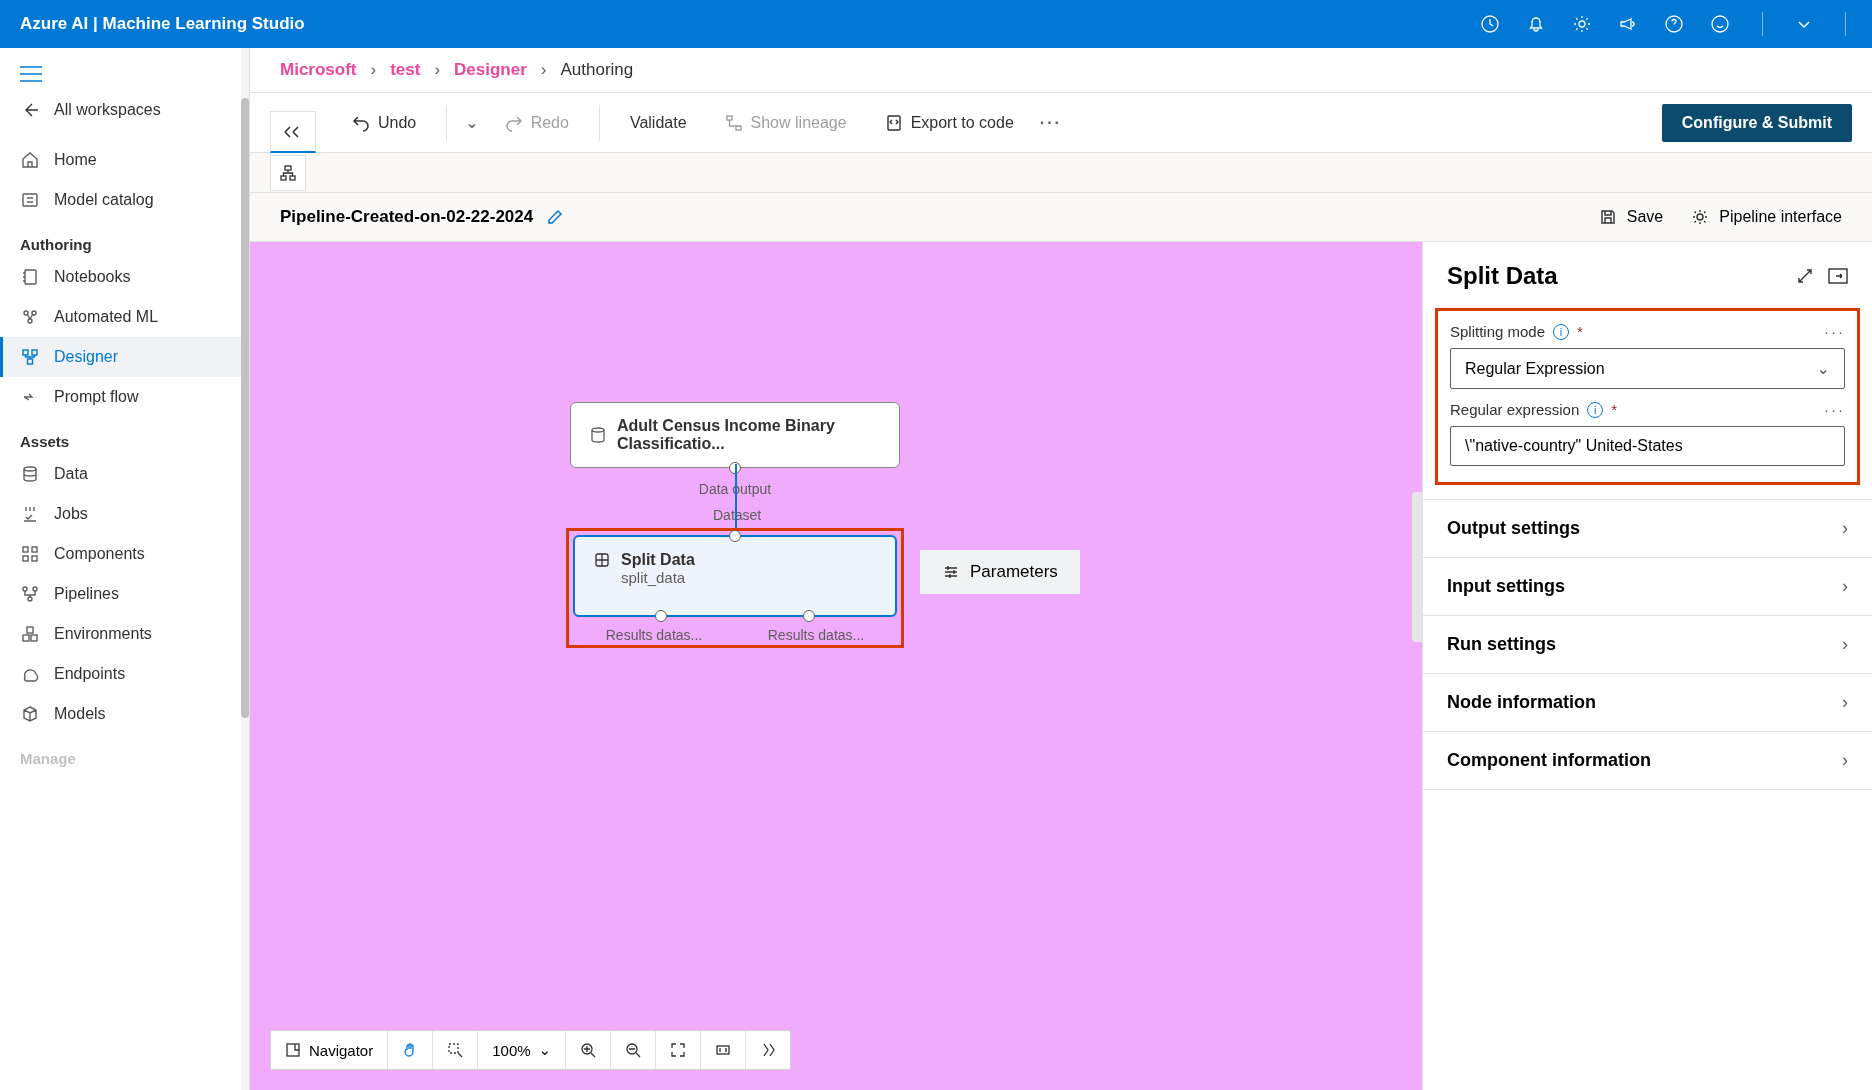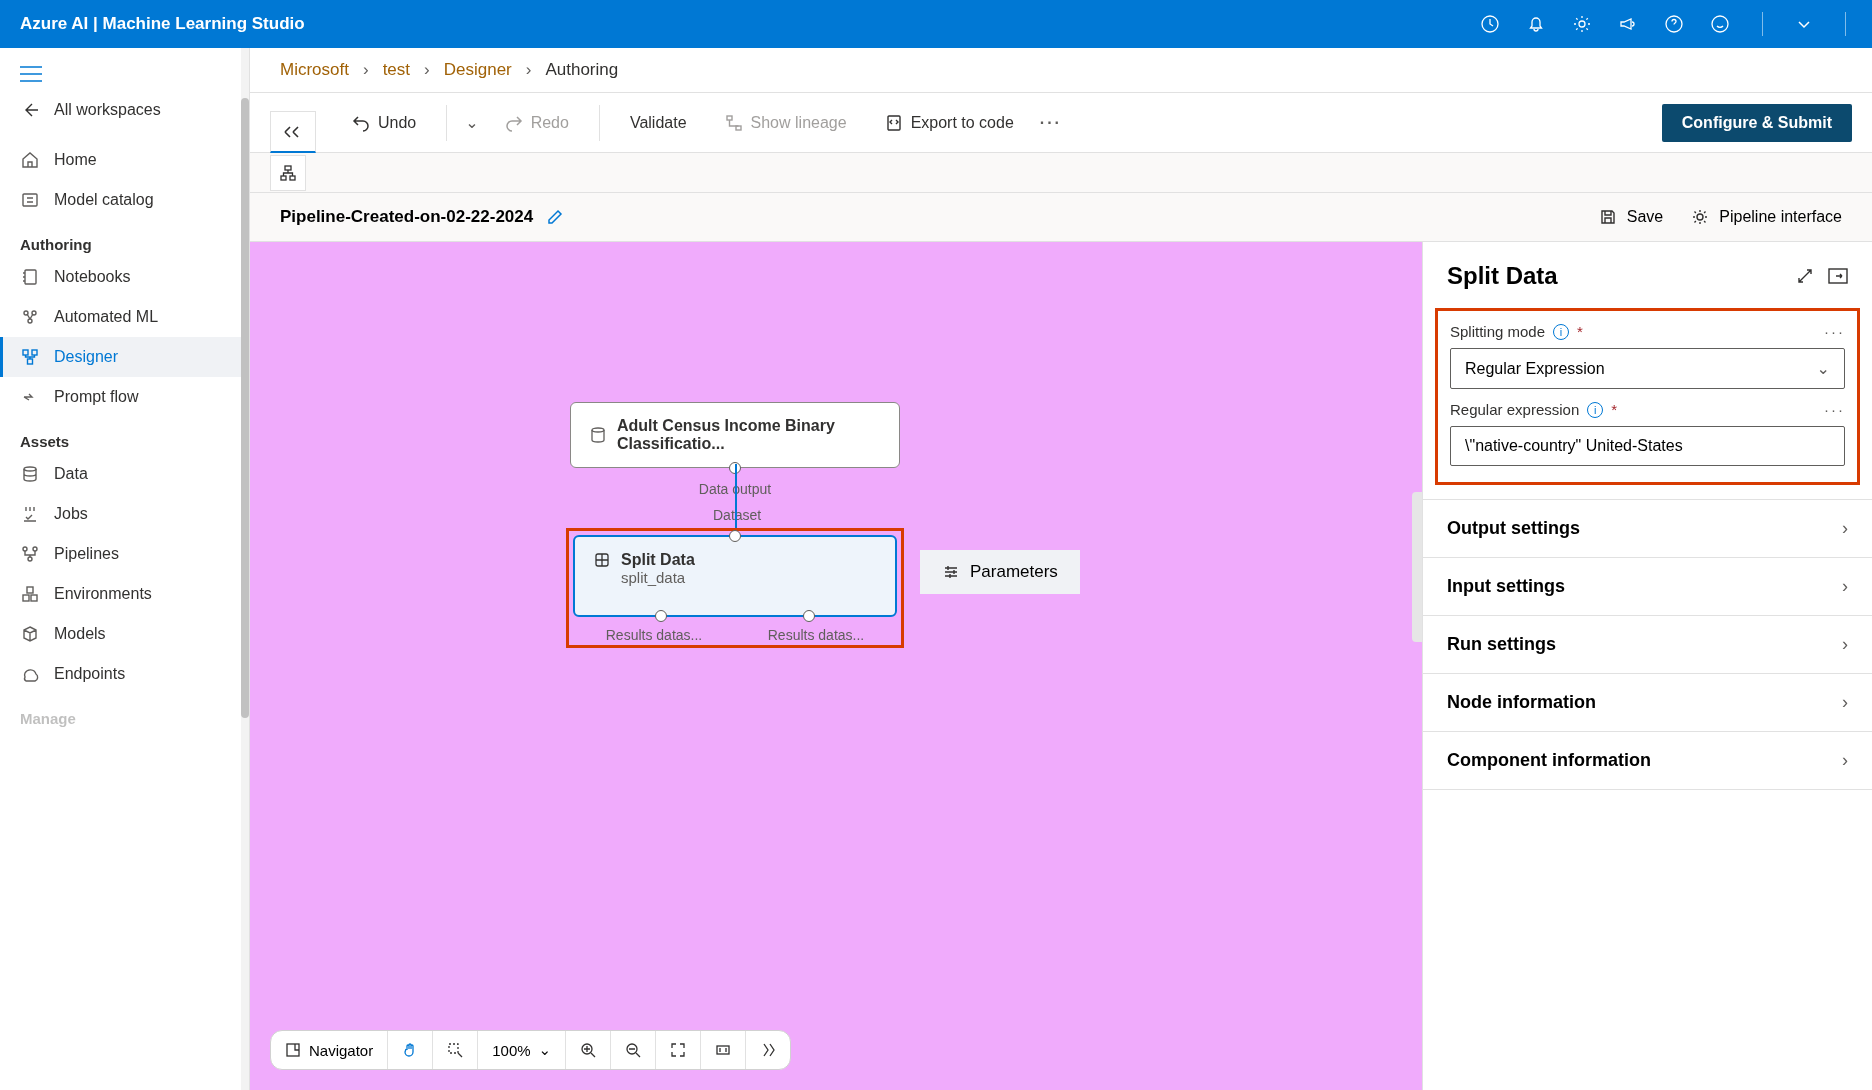--- a/index.html
+++ b/index.html
@@ -36,21 +36,21 @@
 .side-icon { width: 20px; height: 20px; display: inline-flex;
   align-items: center; justify-content: center; color: #605e5c; flex-shrink: 0; }
 .side-item.active .side-icon { color: #0078d4; }
 
 .main { flex: 1; display: flex; flex-direction: column; }
 
 .breadcrumb-row {
   display: flex; align-items: center; gap: 14px; padding: 12px 30px;
   font-size: 17px; border-bottom: 1px solid #e1e1e1;
 }
-.breadcrumb-row a { color: #a16207; text-decoration: none; cursor: pointer; }
+.breadcrumb-row a { color: #ec4899; text-decoration: none; cursor: pointer; font-weight: bold; }
 .breadcrumb-row .chev { color: #605e5c; }
 .breadcrumb-row .current { color: #323130; }
 
 .toolbar {
   display: flex; align-items: center; gap: 14px; padding: 0 20px;
   height: 60px; border-bottom: 1px solid #e1e1e1; position: relative;
 }
 .tool-btn {
   display: flex; align-items: center; gap: 8px; padding: 8px 12px;
   font-size: 16px; color: #323130; cursor: pointer; border: none; background: none;
@@ -111,21 +111,21 @@
 .port-label { position: absolute; font-size: 14px; color: #605e5c;
   white-space: nowrap; }
 
 .parameters-float {
   position: absolute; left: 670px; top: 518px; background: #f0f2f5;
   padding: 12px 22px; font-size: 17px; display: flex; align-items: center; gap: 10px;
 }
 
 .bottom-toolbar {
   position: absolute; bottom: 20px; left: 20px; display: flex;
-  border: 1px solid #d1d1d1; background: #fff; border-radius: 12px;
+  border: 1px solid #d1d1d1; background: #fff; border-radius: 2px;
 }
 .bt-btn { padding: 10px 14px; border-right: 1px solid #e1e1e1;
   display: flex; align-items: center; gap: 8px; font-size: 15px; cursor: pointer; }
 .bt-btn:last-child { border-right: none; }
 
 .right-panel {
   width: 450px; border-left: 1px solid #e1e1e1; display: flex;
   flex-direction: column; background: #fff;
 }
 .panel-header {
@@ -302,20 +302,31 @@
       <span class="side-icon">
           <svg width="18" height="18" viewBox="0 0 18 18" fill="none" stroke="#605e5c" stroke-width="1.4">
             <path d="M5 2v4M9 2v4M13 2v4M3 16h12M5 12l2 2 4-4"></path>
           </svg>
         </span>
       <span>Jobs</span>
     </div>
     <div class="side-item">
       <span class="side-icon">
           <svg width="18" height="18" viewBox="0 0 18 18" fill="none" stroke="#605e5c" stroke-width="1.4">
+            <rect x="2" y="2" width="5" height="5"></rect>
+            <rect x="11" y="2" width="5" height="5"></rect>
+            <rect x="2" y="11" width="5" height="5"></rect>
+            <rect x="11" y="11" width="5" height="5"></rect>
+          </svg>
+        </span>
+      <span>Components</span>
+    </div>
+    <div class="side-item">
+      <span class="side-icon">
+          <svg width="18" height="18" viewBox="0 0 18 18" fill="none" stroke="#605e5c" stroke-width="1.4">
             <circle cx="4" cy="4" r="2"></circle>
             <circle cx="14" cy="4" r="2"></circle>
             <circle cx="9" cy="14" r="2"></circle>
             <path d="M4 6v4h10V6M9 10v2"></path>
           </svg>
         </span>
       <span>Pipelines</span>
     </div>
     <div class="side-item">
       <span class="side-icon">
@@ -323,32 +334,32 @@
             <rect x="6" y="2" width="6" height="6"></rect>
             <rect x="2" y="10" width="6" height="6"></rect>
             <rect x="10" y="10" width="6" height="6"></rect>
           </svg>
         </span>
       <span>Environments</span>
     </div>
     <div class="side-item">
       <span class="side-icon">
           <svg width="18" height="18" viewBox="0 0 18 18" fill="none" stroke="#605e5c" stroke-width="1.4">
+            <path d="M4 12a5 5 0 010-4 6 6 0 0111 1 4 4 0 01-1 7H5a3 3 0 01-1-4z"></path>
+          </svg>
+        </span>
+      <span>Endpoints</span>
+    </div>
+    <div class="side-item">
+      <span class="side-icon">
+          <svg width="18" height="18" viewBox="0 0 18 18" fill="none" stroke="#605e5c" stroke-width="1.4">
             <path d="M9 2l6 3v8l-6 3-6-3V5l6-3zM3 5l6 3 6-3M9 8v8"></path>
           </svg>
         </span>
       <span>Models</span>
-    </div>
-    <div class="side-item">
-      <span class="side-icon">
-          <svg width="18" height="18" viewBox="0 0 18 18" fill="none" stroke="#605e5c" stroke-width="1.4">
-            <path d="M4 12a5 5 0 010-4 6 6 0 0111 1 4 4 0 01-1 7H5a3 3 0 01-1-4z"></path>
-          </svg>
-        </span>
-      <span>Endpoints</span>
     </div>
     <div class="side-section" style="opacity:.3">Manage</div>
     <div class="sidebar-scroll"></div>
     <div class="sidebar-thumb"></div>
   </div>
 
   <div class="main">
 
     <div class="breadcrumb-row">
       <a>Microsoft</a>

